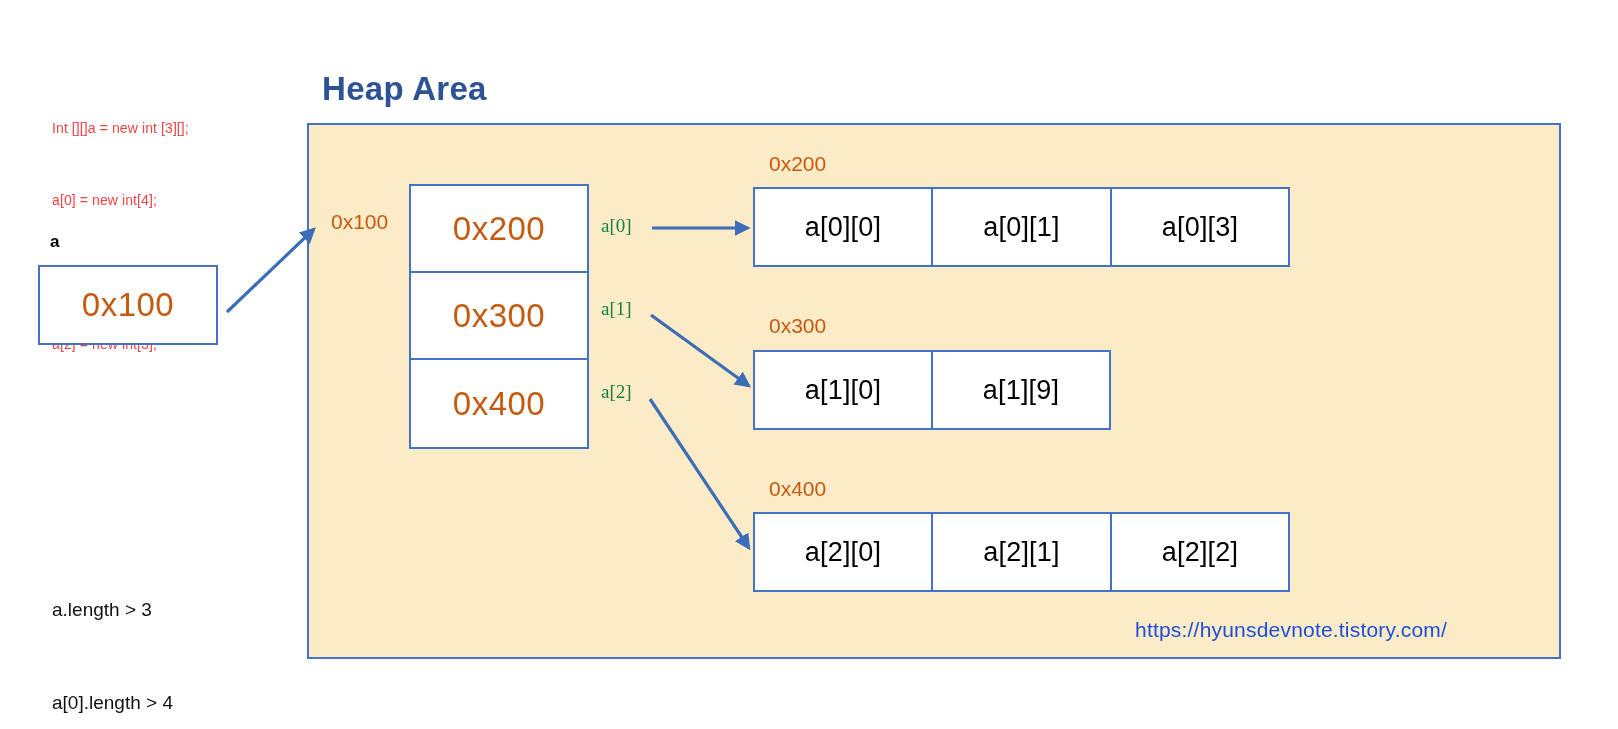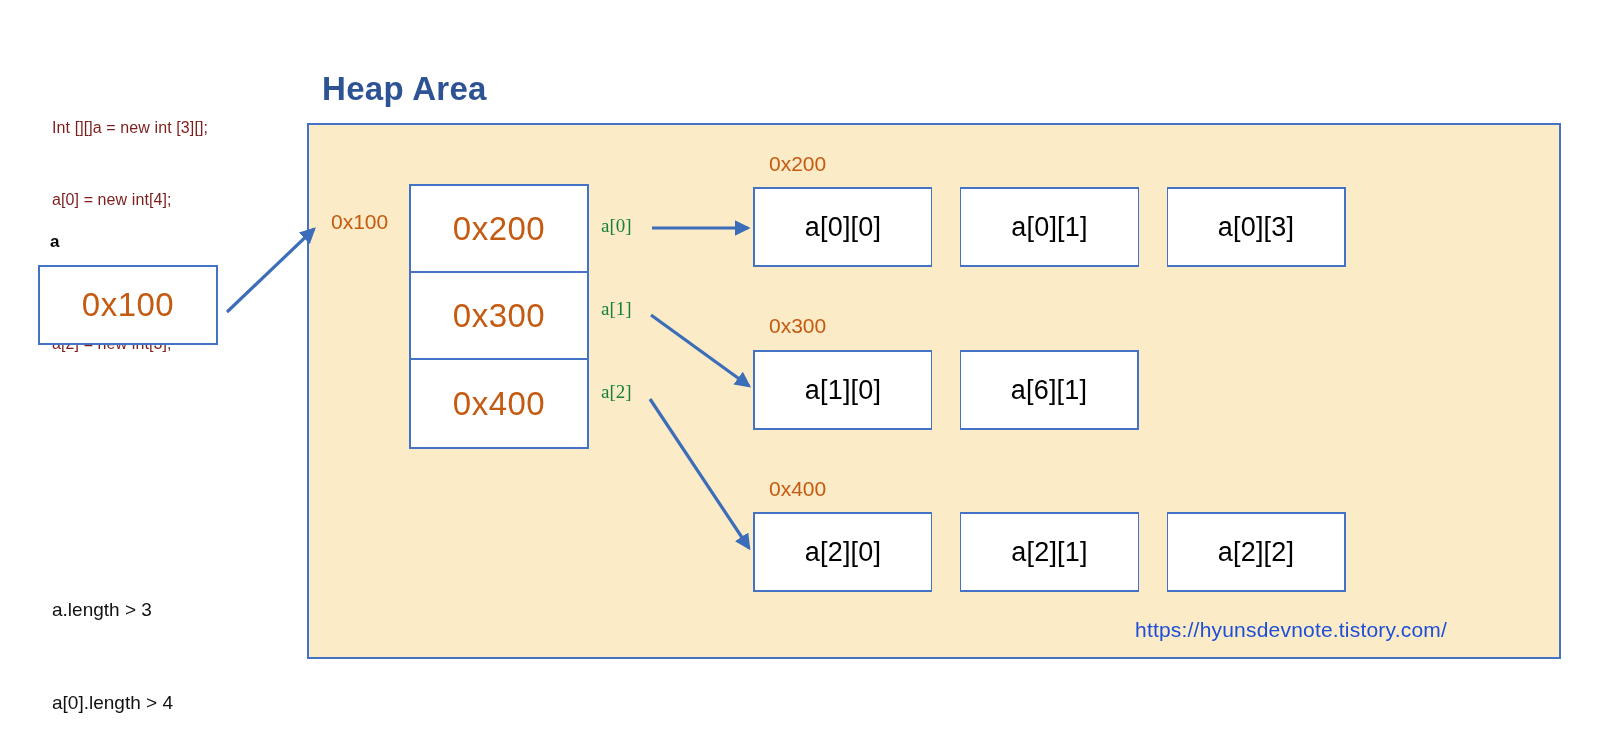--- a/index.html
+++ b/index.html
@@ -14,23 +14,23 @@
     overflow: hidden;
     font-family: "Liberation Sans", sans-serif;
     color: #000000;
   }
 
   
   #code-block {
     position: absolute;
     left: 52px;
     top: 68px;
-    font-size: 16px;
+    font-size: 14px;
     line-height: 24px;
-    color: #7f1d1d;
+    color: #ef4444;
     white-space: pre;
     letter-spacing: 0.1px;
   }
   #code-block .code-line { display: block; }
 
   
   #var-label-a {
     position: absolute;
     left: 50px;
     top: 232px;
@@ -151,21 +151,20 @@
   #addr-0x300 { left: 769px; top: 314px; }
   #addr-0x400 { left: 769px; top: 477px; }
 
   
   .subarray-row {
     position: absolute;
     left: 753px;
     height: 80px;
     display: flex;
     box-sizing: border-box;
-    gap: 28px;
   }
   #subarray-row-0 { top: 187px; }
   #subarray-row-1 { top: 350px; }
   #subarray-row-2 { top: 512px; }
 
   .subarray-row .cell {
     width: 179px;
     height: 80px;
     box-sizing: border-box;
     border: 2px solid #4472C4;
@@ -249,21 +248,21 @@
 <div id="addr-0x400" class="subarray-addr">0x400</div>
 
 <div id="subarray-row-0" class="subarray-row">
   <div class="cell">a[0][0]</div>
   <div class="cell">a[0][1]</div>
   <div class="cell">a[0][3]</div>
 </div>
 
 <div id="subarray-row-1" class="subarray-row">
   <div class="cell">a[1][0]</div>
-  <div class="cell">a[6][1]</div>
+  <div class="cell">a[1][9]</div>
 </div>
 
 <div id="subarray-row-2" class="subarray-row">
   <div class="cell">a[2][0]</div>
   <div class="cell">a[2][1]</div>
   <div class="cell">a[2][2]</div>
 </div>
 
 <svg id="arrows-layer" viewBox="0 0 1618 729" xmlns="http://www.w3.org/2000/svg">
   <defs>

